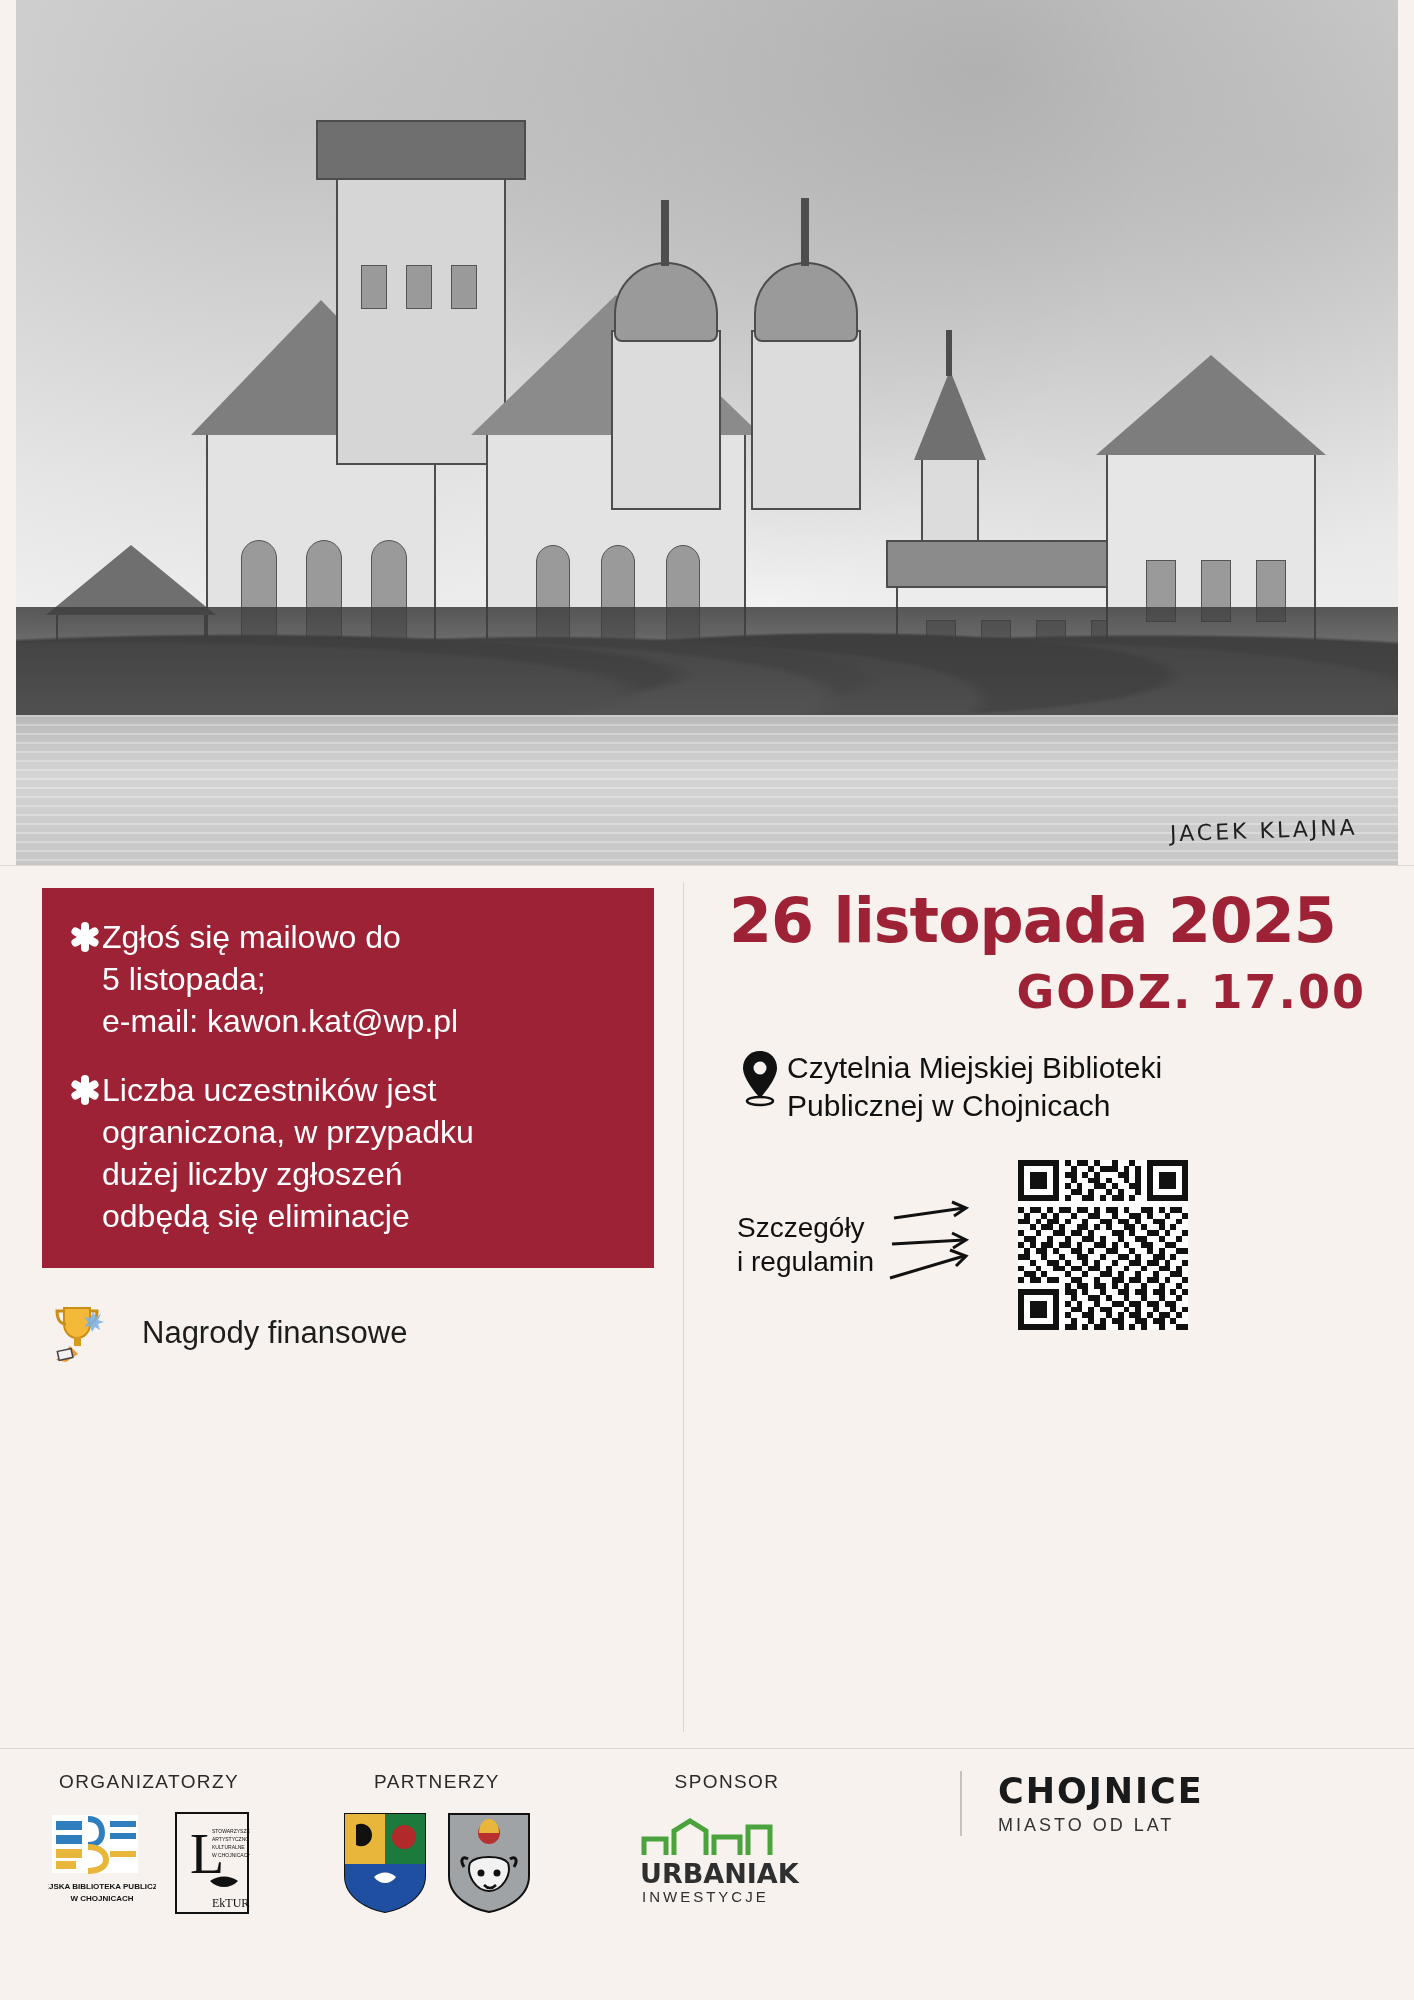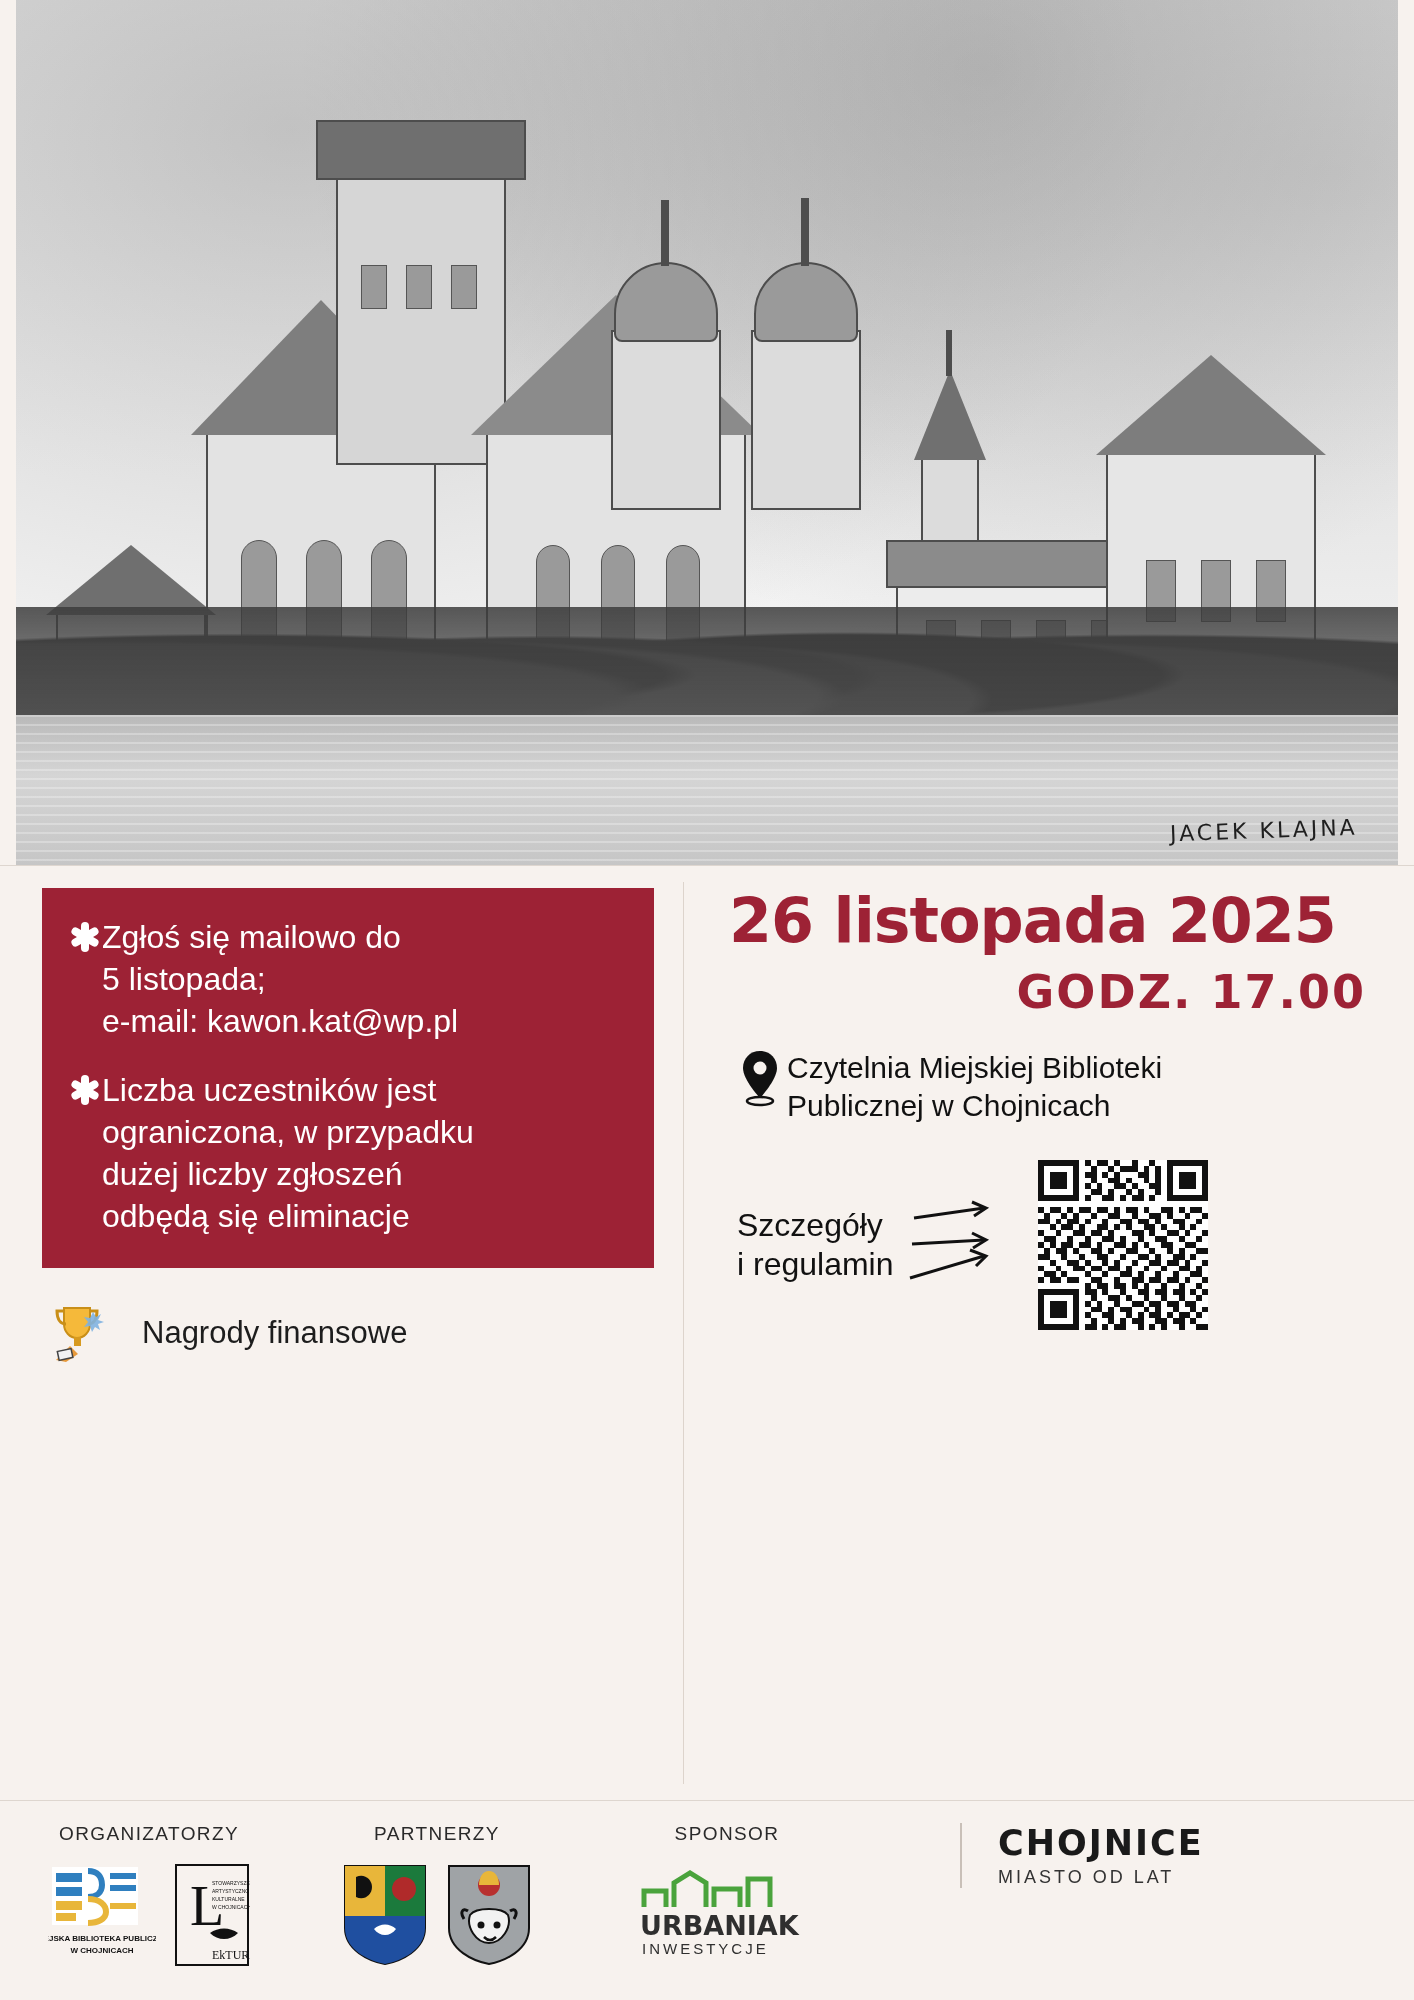--- a/index.html
+++ b/index.html
@@ -166,27 +166,27 @@
     padding-right: 14px;
   }
   .place-row {
     display: flex; gap: 4px; align-items: flex-start;
     margin-top: 30px; padding-left: 8px;
   }
   .pin { flex: 0 0 auto; width: 46px; height: 58px; position: relative; }
   .place-text { font-size: 30px; line-height: 1.25; color: #111; }
 
   .qr-row { display: flex; align-items: center; gap: 12px; margin-top: 36px; padding-left: 8px; }
-  .qr-label { font-size: 32px; line-height: 1.22; color: #111; white-space: nowrap; }
+  .qr-label { font-size: 28px; line-height: 1.22; color: #111; white-space: nowrap; }
   .arrows { width: 120px; height: 90px; }
   .qr { width: 170px; height: 170px; }
 
   
   .footer {
-    height: 200px;
+    height: 252px;
     border-top: 1px solid #ded6cf;
     display: flex;
     align-items: flex-start;
     padding: 22px 40px 0 40px;
     position: relative;
   }
   .f-group { display: flex; flex-direction: column; align-items: center; }
   .f-head {
     font-size: 19px; letter-spacing: 1.4px; color: #2a2a2a; margin-bottom: 18px;
     font-family: "Liberation Sans", sans-serif;

